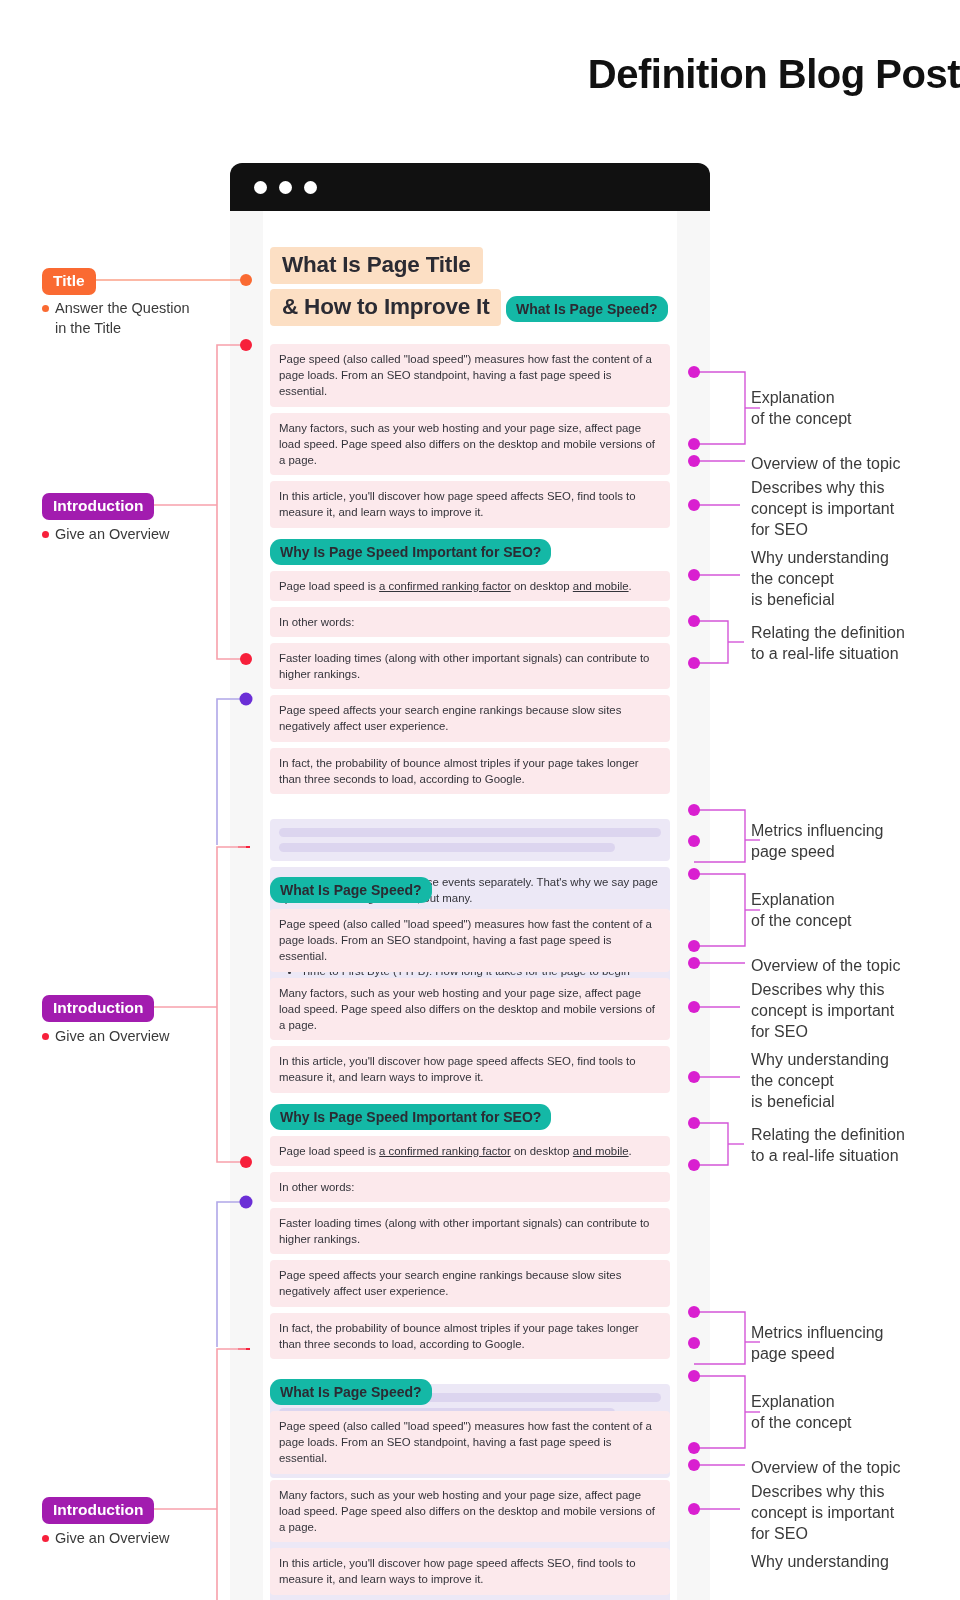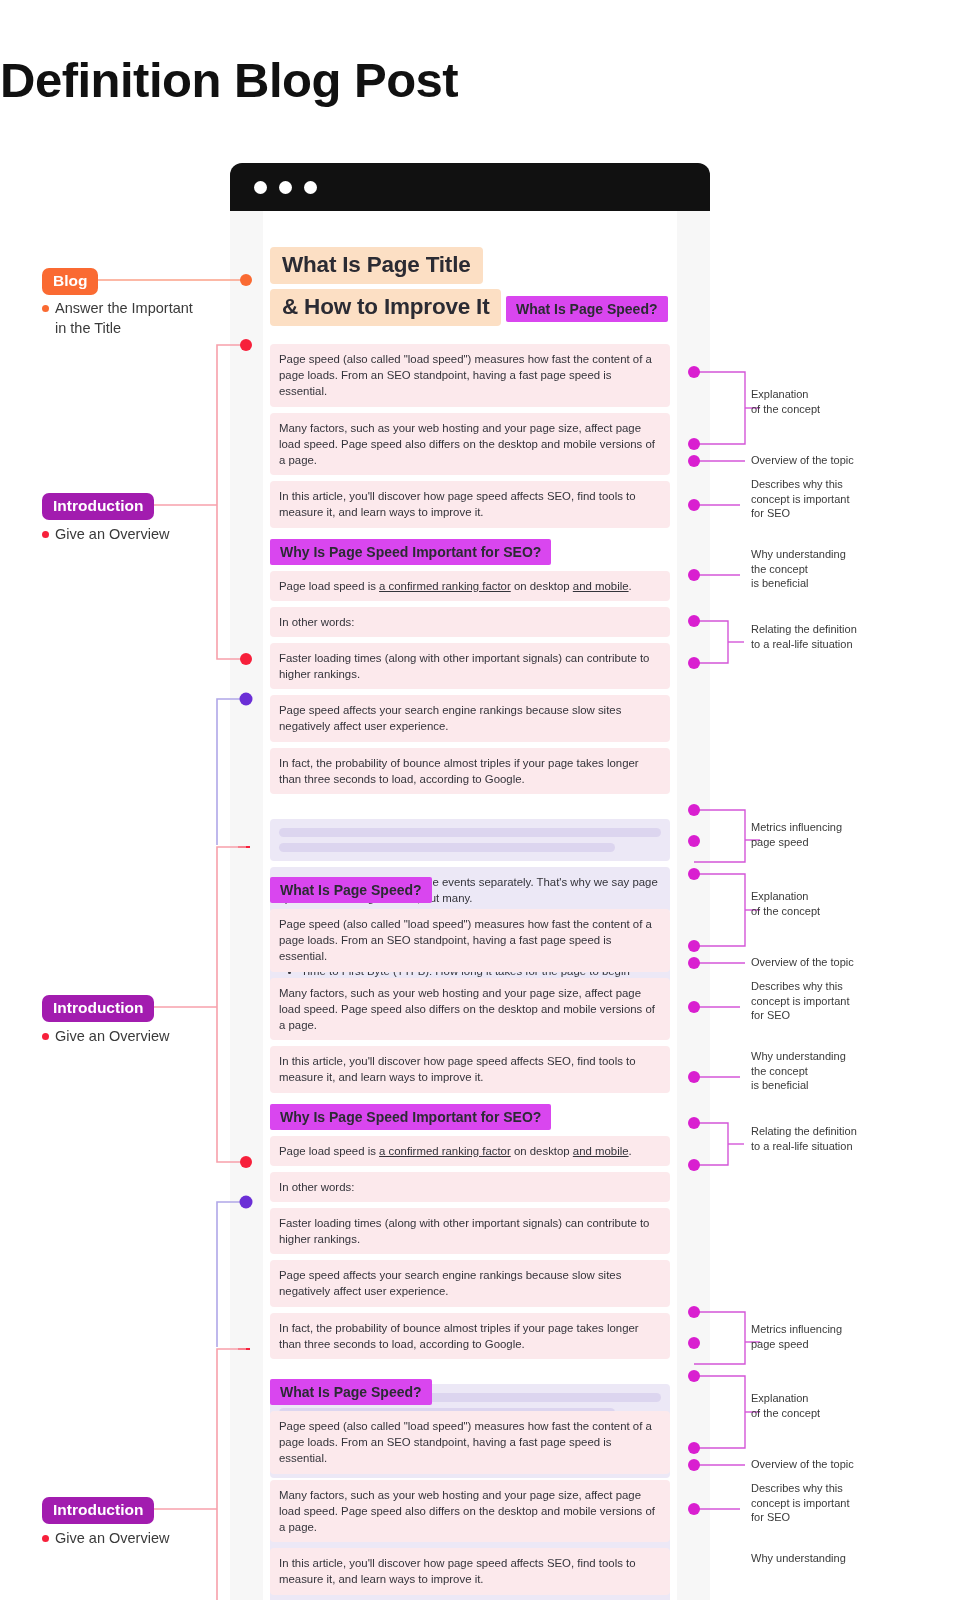--- a/index.html
+++ b/index.html
@@ -9,22 +9,22 @@
     font-family:"Liberation Sans", sans-serif;
     color:#2b2b2b;
     position:relative;
     overflow:hidden;
   }
 
   
   .page-title{
     position:absolute;
     top:52px; left:0; width:960px;
-    text-align:left;
-    font-size:49px;
+    text-align:right;
+    font-size:40px;
     font-weight:bold;
     letter-spacing:-0.5px;
     color:#111111;
   }
 
   
   .browser{
     position:absolute;
     left:230px; top:163px;
     width:480px; height:1437px;
@@ -74,22 +74,22 @@
     border-radius:4px;
     padding:5px 12px 6px 12px;
     font-size:22.5px;
     font-weight:bold;
     color:#2b2b33;
     letter-spacing:-0.2px;
     margin-bottom:5px;
   }
   .h2{
     display:inline-block;
-    background:#d946ef;
-    border-radius:2px;
+    background:#14b8a6;
+    border-radius:11px;
     padding:5px 10px;
     font-size:14px;
     font-weight:bold;
     color:#2b2b33;
     margin-bottom:6px;
   }
   .u{ text-decoration:underline; }
   .bullets{ margin:0; padding-left:22px; }
   .bullets li{ margin:0; }
 
@@ -124,21 +124,21 @@
     left:-13px; top:7px;
     width:7px; height:7px;
     border-radius:50%;
   }
   .lnote.orange::before{ background:#fa6a32; }
   .lnote.red::before{ background:#f7203b; }
 
   
   .rnote{
     position:absolute;
-    font-size:11px;
+    font-size:16px;
     line-height:1.32;
     color:#3a3a3a;
     white-space:pre-line;
   }
 
   
   .wires{ position:absolute; left:0; top:0; width:960px; height:1600px; pointer-events:none; }
 </style>
 </head>
 <body>
@@ -322,22 +322,22 @@
   <circle cx="694" cy="1376" r="6" fill="#d91fd0"></circle>
   <circle cx="694" cy="1448" r="6" fill="#d91fd0"></circle>
 
   <line x1="694" y1="1465" x2="745" y2="1465" stroke="#d456d8" stroke-width="1.4"></line>
   <circle cx="694" cy="1465" r="6" fill="#d91fd0"></circle>
 
   <line x1="694" y1="1509" x2="740" y2="1509" stroke="#d456d8" stroke-width="1.4"></line>
   <circle cx="694" cy="1509" r="6" fill="#d91fd0"></circle>
 </svg>
 
-<div class="lbadge orange" style="left:42px; top:268px;">Blog</div>
-<div class="lnote orange" style="left:55px; top:298px; width:190px;">Answer the Important
+<div class="lbadge orange" style="left:42px; top:268px;">Title</div>
+<div class="lnote orange" style="left:55px; top:298px; width:190px;">Answer the Question
 in the Title</div>
 
 <div class="lbadge red" style="left:42px; top:493px;">Introduction</div>
 <div class="lnote red" style="left:55px; top:524px; width:190px;">Give an Overview</div>
 
 <div class="lbadge red" style="left:42px; top:995px;">Introduction</div>
 <div class="lnote red" style="left:55px; top:1026px; width:190px;">Give an Overview</div>
 
 <div class="lbadge red" style="left:42px; top:1497px;">Introduction</div>
 <div class="lnote red" style="left:55px; top:1528px; width:190px;">Give an Overview</div>

